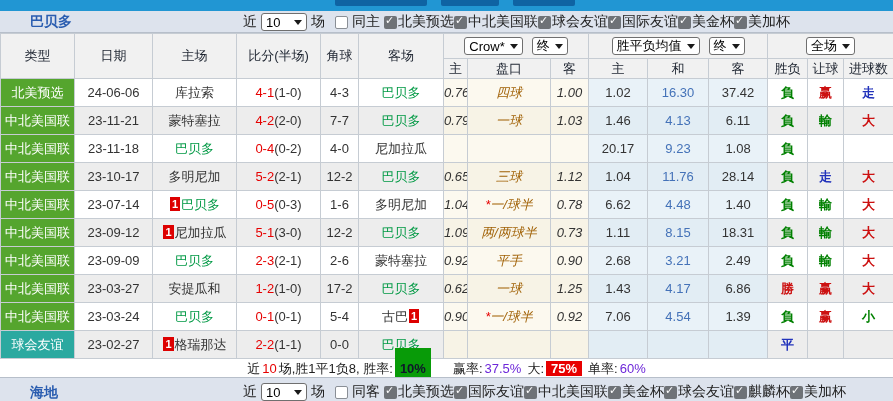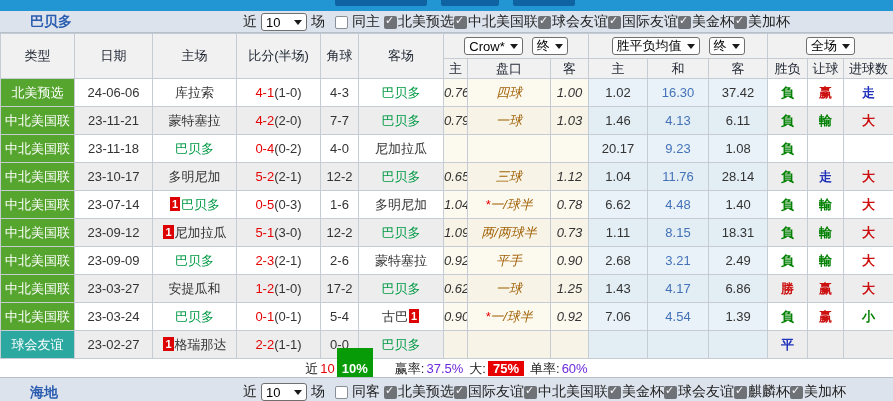--- a/index.html
+++ b/index.html
@@ -46,21 +46,21 @@
   .badge1 { display:inline-block; background:#dd0000; color:#fff; font-size:11px; font-weight:bold; line-height:14px; padding:0 2px; margin:0 1px; vertical-align:1px; }
   .t-red { color:#cc1111; font-weight:bold; }
   .t-green { color:#008000; font-weight:bold; }
   .t-blue { color:#2233bb; font-weight:bold; }
   .mid-blue { color:#4472b8; }
 
   
   .summary { height:19px; display:flex; align-items:center; justify-content:center; gap:2px; font-size:13px; color:#222; background:#fff; }
   .summary .red { color:#e60000; }
   .summary .blue { color:#6d28d9; }
-  .badge-green { background:#089b08; color:#ffffff; font-weight:bold; padding:13px 5px; }
+  .badge-green { background:#089b08; color:#0f172a; font-weight:bold; padding:13px 5px; }
   .badge-red { background:#e80000; color:#fff; font-weight:bold; padding:0 5px; }
 
   
   .bottombar { position:absolute; left:0; right:0; bottom:0; height:24px; background:#dde3ed; border-top:1px solid #b7bfca; overflow:hidden; }
   .bottombar .title { position:absolute; left:30px; top:6px; font-weight:bold; color:#2a5db0; font-size:14px; }
   .bottom-filters { position:absolute; left:243px; top:5px; }
 </style>
 </head>
 <body>
 
@@ -353,20 +353,21 @@
       <td class="t-blue">平</td>
       <td></td>
       <td></td>
     </tr>
       </tbody>
   </table>
 
   <div class="summary">
     <span>近</span>
       <span class="red">10</span>
+      <span>场,胜1平1负8, 胜率:</span>
     <span class="badge-green">10%</span>
     <span style="margin-left:20px">赢率:</span>
       <span class="blue">37.5%</span>
     <span style="margin-left:4px">大:</span>
     <span class="badge-red">75%</span>
     <span style="margin-left:4px">单率:</span>
       <span class="blue">60%</span>
   </div>
 
   <div class="bottombar">

